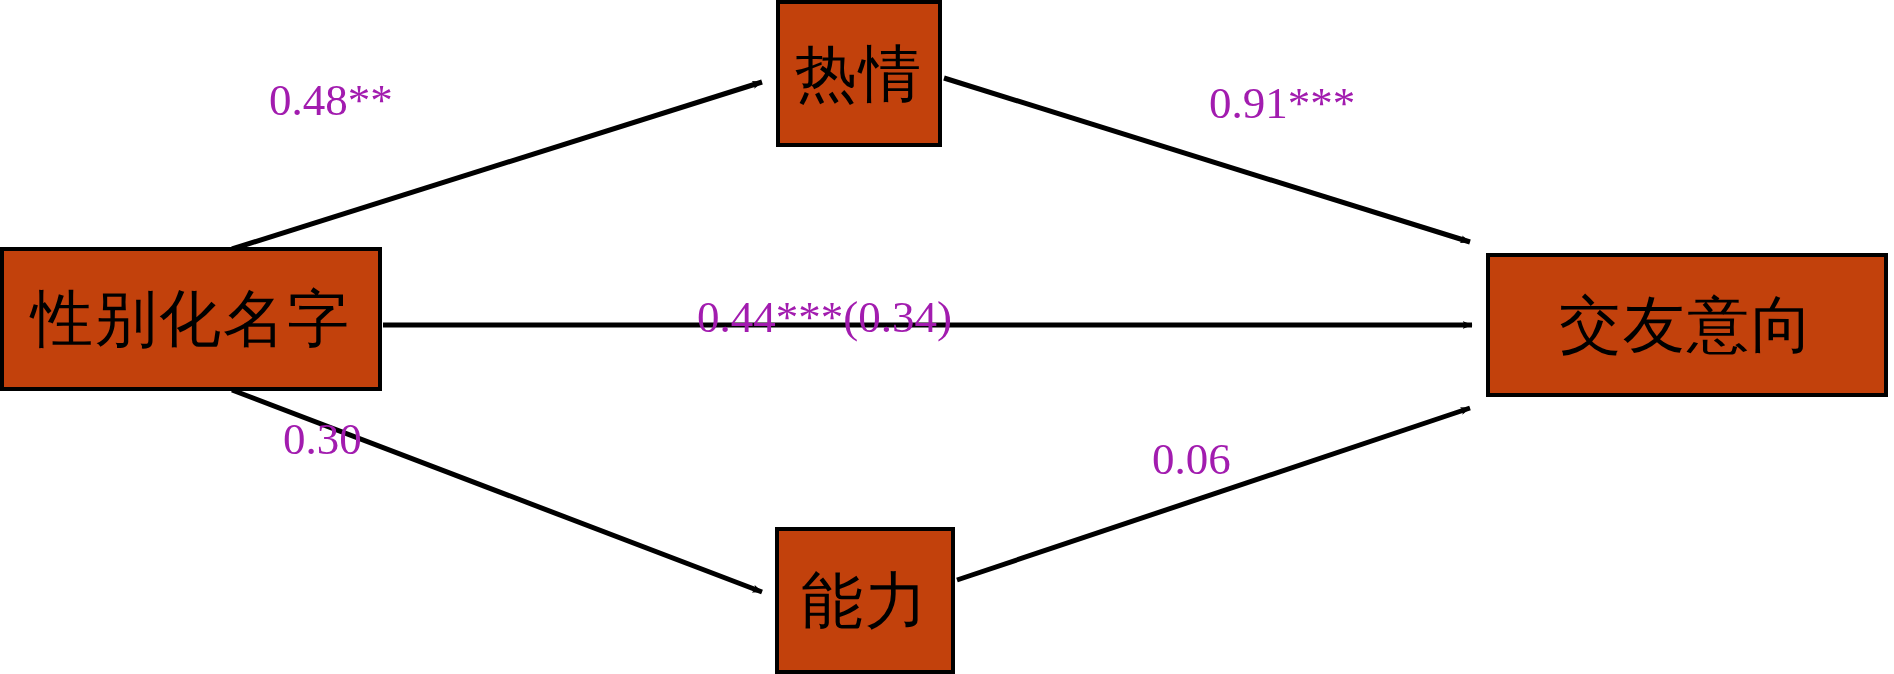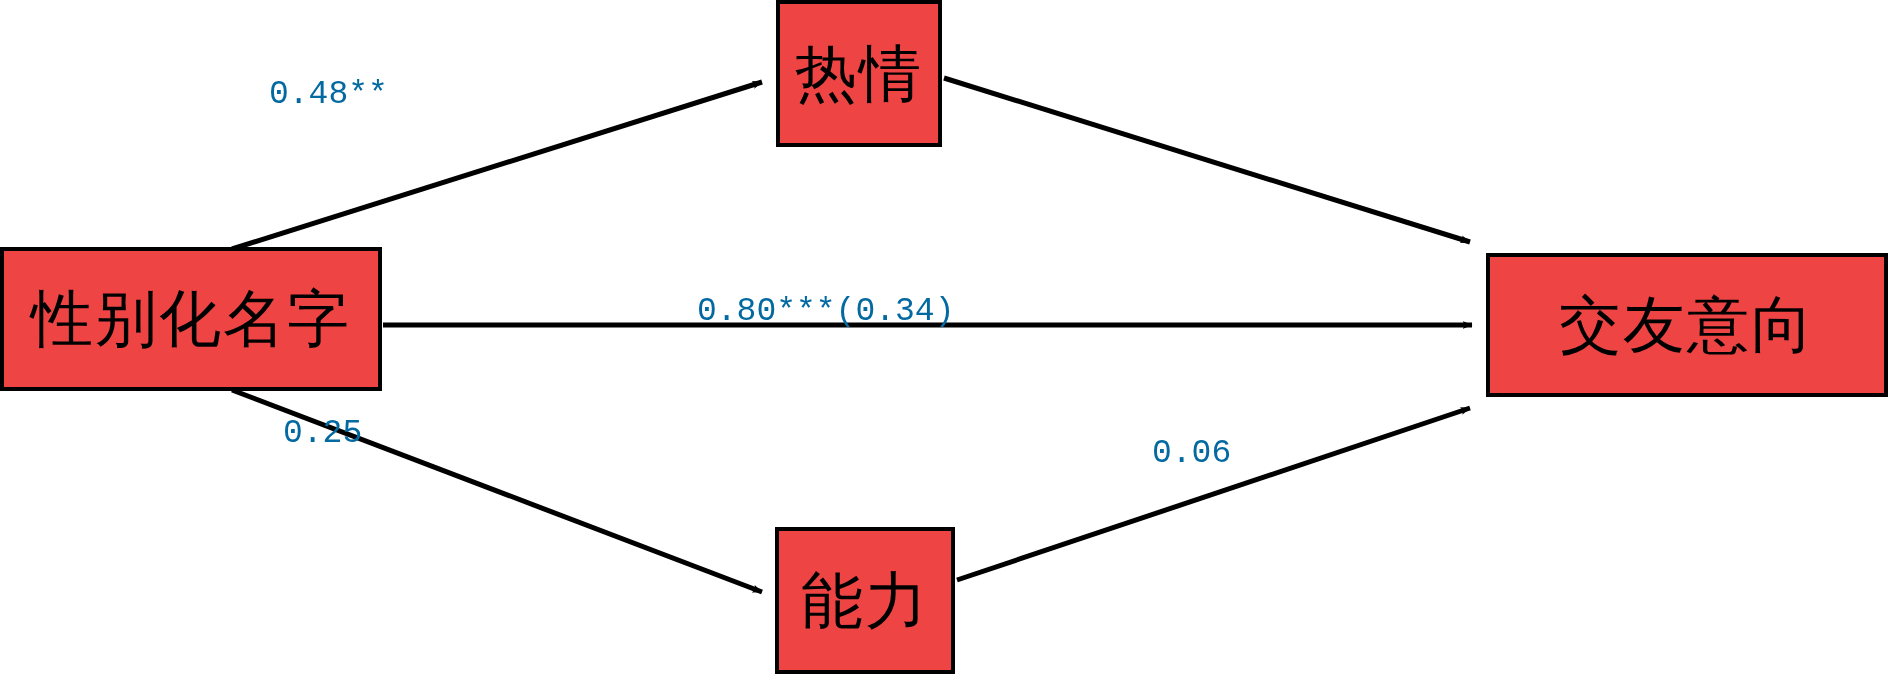--- a/index.html
+++ b/index.html
@@ -12,21 +12,21 @@
     width: 1894px;
     height: 674px;
     background: #ffffff;
     overflow: hidden;
     font-family: "Liberation Serif", "DejaVu Serif", serif;
   }
   .node-box {
     position: absolute;
     box-sizing: border-box;
     border: 4px solid #000000;
-    background: #ef4444;
+    background: #c2410c;
     display: flex;
     align-items: center;
     justify-content: center;
     z-index: 3;
   }
   .node-label {
     font-family: "DejaVu Serif", "Liberation Serif", serif;
     font-size: 62px;
     line-height: 1;
     color: #000000;
@@ -41,24 +41,24 @@
   #edge-layer {
     position: absolute;
     left: 0;
     top: 0;
     width: 1894px;
     height: 674px;
     z-index: 1;
   }
   .path-label {
     position: absolute;
-    font-family: Liberation Mono, monospace;
-    font-size: 33px;
+    font-family: Liberation Serif, serif;
+    font-size: 45px;
     line-height: 1;
-    color: #0369a1;
+    color: #a21caf;
     white-space: nowrap;
     z-index: 4;
   }
   #label-a-warmth     { left: 269px;  top: 78px; }
   #label-b-warmth     { left: 1209px; top: 81px; }
   #label-direct       { left: 697px;  top: 295px; }
   #label-a-competence { left: 283px;  top: 417px; }
   #label-b-competence { left: 1152px; top: 437px; }
 </style>
 </head>
@@ -95,20 +95,21 @@
   <div class="node-box" id="node-competence">
     <span class="node-label">能力</span>
   </div>
 
   <div class="node-box" id="node-intention">
     <span class="node-label">交友意向</span>
   </div>
 
   <div class="path-label" id="label-a-warmth"><span>0.48**</span></div>
 
+  <div class="path-label" id="label-b-warmth"><span>0.91***</span></div>
 
-  <div class="path-label" id="label-direct"><span>0.80***(0.34)</span></div>
+  <div class="path-label" id="label-direct"><span>0.44***(0.34)</span></div>
 
-  <div class="path-label" id="label-a-competence"><span>0.25</span></div>
+  <div class="path-label" id="label-a-competence"><span>0.30</span></div>
 
   <div class="path-label" id="label-b-competence"><span>0.06</span></div>
 
 </div>
 
 </body></html>

